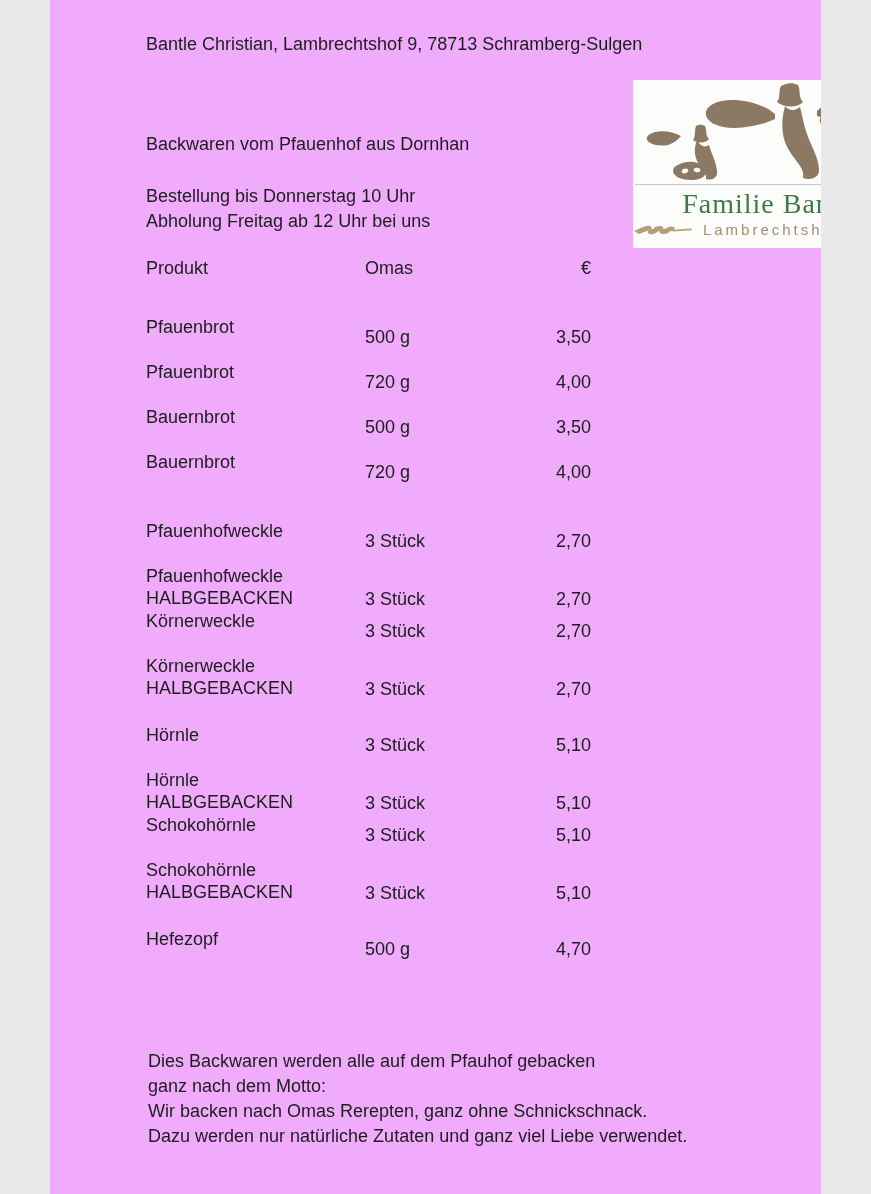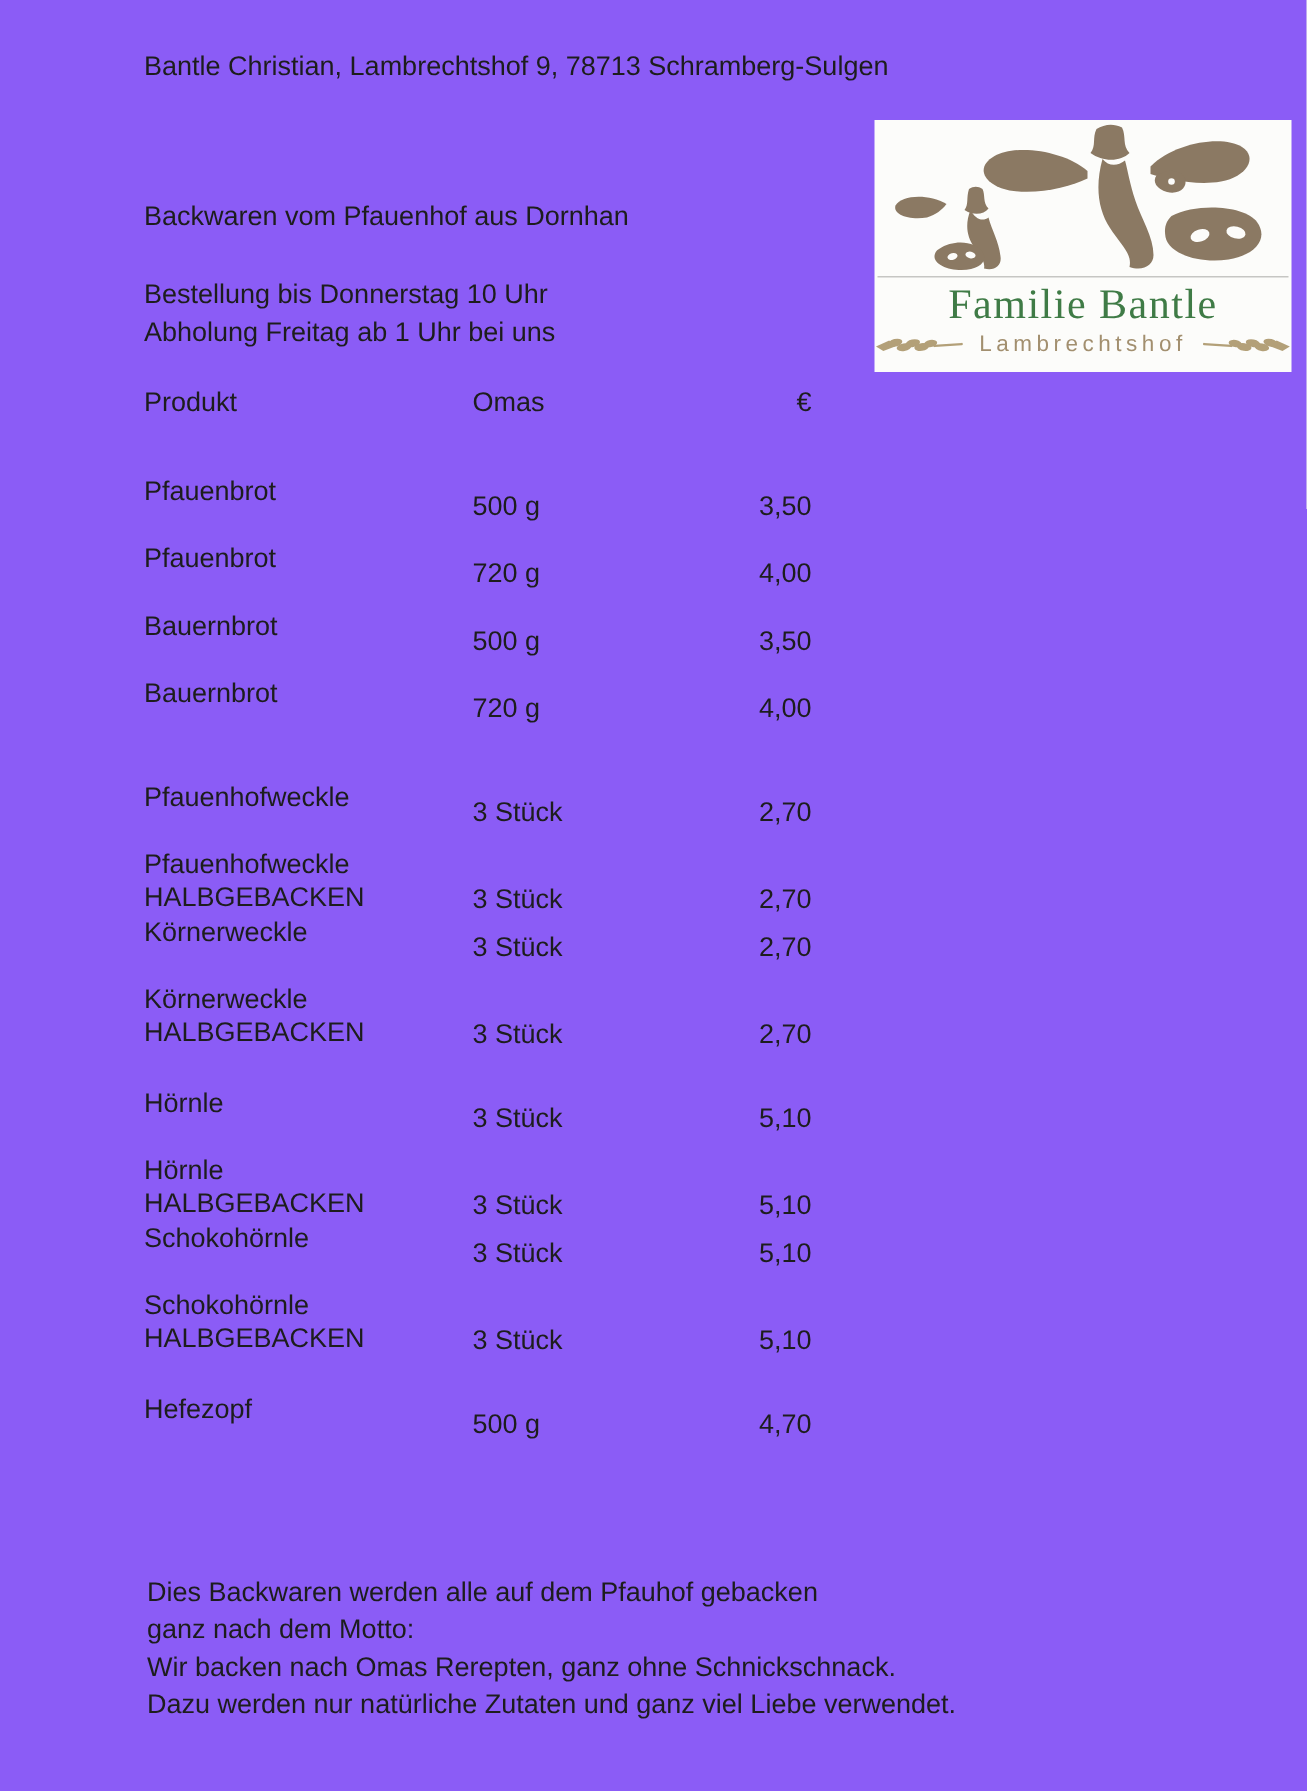--- a/index.html
+++ b/index.html
@@ -1,20 +1,20 @@
 <!DOCTYPE html>
 <html style="--logo-green: #3f7b46; --sub-tan: #a28f6f; --cow-brown: #8b7963; --wheat-tan: #b3a078;"><head>
 <meta charset="utf-8">
 <style>
   * { margin:0; padding:0; box-sizing:border-box; }
   html,body { background:#e9e9e9; }
   body { font-family:"Liberation Sans", sans-serif; }
   .page {
-    position:relative; width:871px; height:1194px; margin:0 auto;
-    background:#8b5cf6; color:#1d1d1d; overflow:hidden;
+    position:relative; width:771px; height:1194px; margin:0 auto;
+    background:#f0abfc; color:#1d1d1d; overflow:hidden;
     font-size:18px; line-height:22px;
   }
   .sender { position:absolute; left:96px; top:33px; }
 
   
   .logo { position:absolute; left:583px; top:80px; width:278px; height:168px; background:#fcfcfa; }
   .cow-wrap { height:102px; display:flex; justify-content:center; align-items:flex-end; }
   .cow-svg { color:var(--cow-brown,#8b7963); display:block; }
   .logo-divider { height:1px; background:#c6c6c3; margin:2px 2px 0 2px; }
   .logo-title {
@@ -111,21 +111,21 @@
           <ellipse cx="38" cy="7" rx="4.6" ry="2.4" transform="rotate(-10 38 7)"></ellipse>
           <rect x="40" y="7.2" width="20" height="1.6" rx="0.8" transform="rotate(-4 50 8)"></rect>
         </g>
       </svg>
     </div>
   </div>
 
   <div class="intro-title">Backwaren vom Pfauenhof aus Dornhan</div>
   <div class="order-block">
     <div>Bestellung bis Donnerstag 10 Uhr</div>
-    <div>Abholung Freitag ab 1 Uhr bei uns</div>
+    <div>Abholung Freitag ab 12 Uhr bei uns</div>
   </div>
 
   <div class="table">
     <div class="thead">
       <div class="cell name">Produkt</div>
       <div class="cell qty">Omas</div>
       <div class="cell price">€</div>
     </div>
     <div class="tbody" id="tbody">
         <div class="group">

